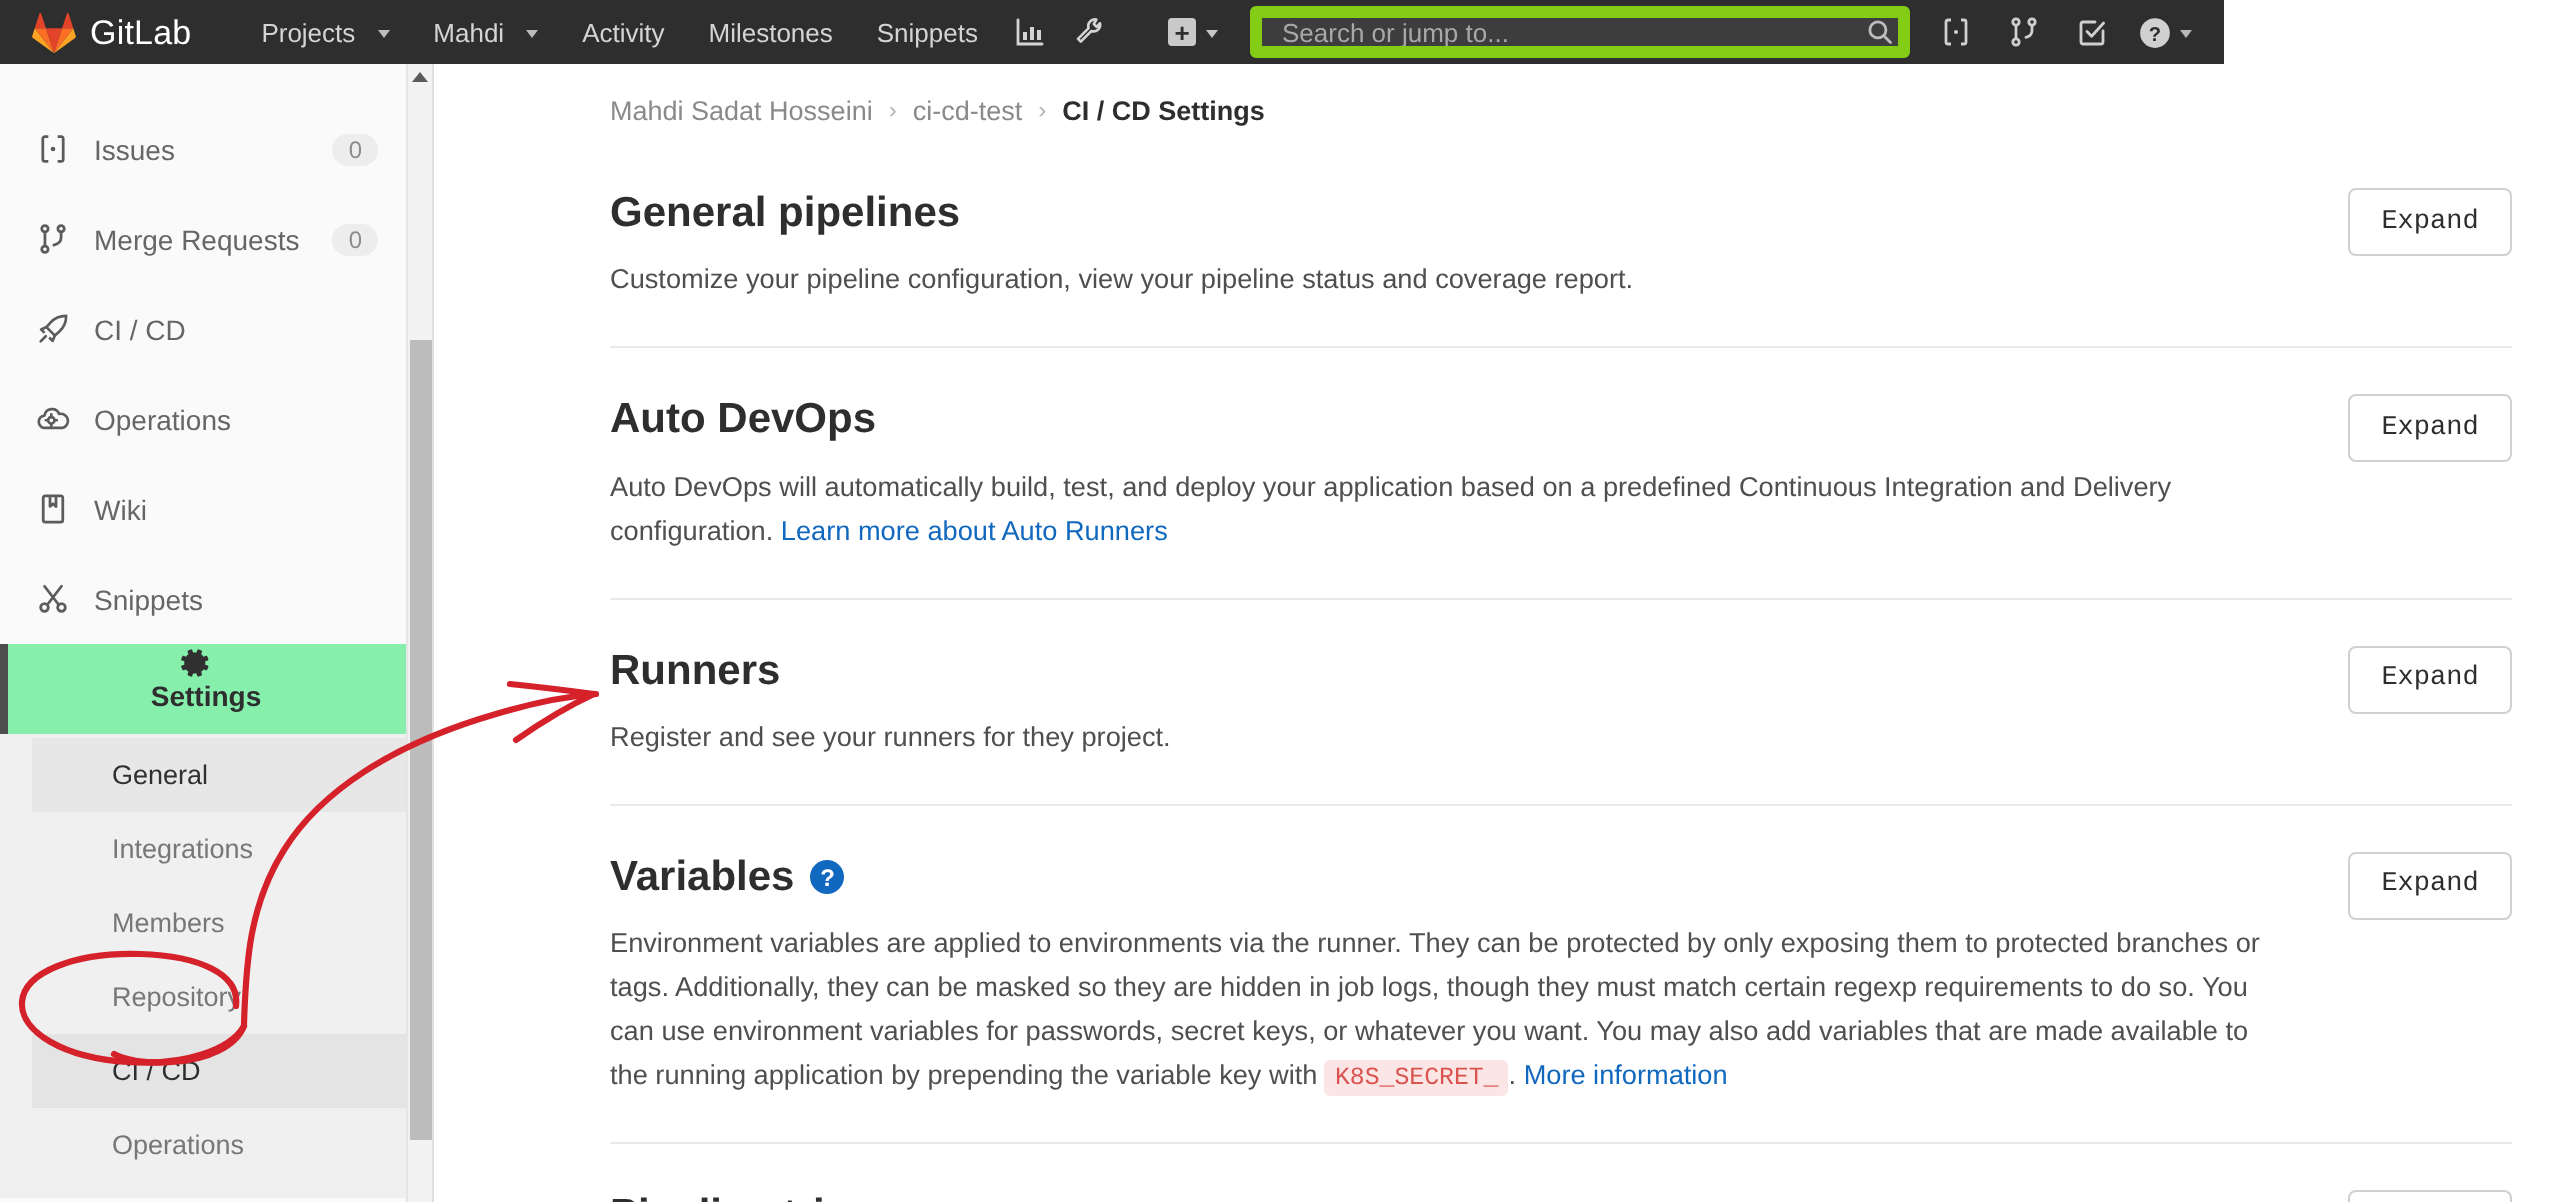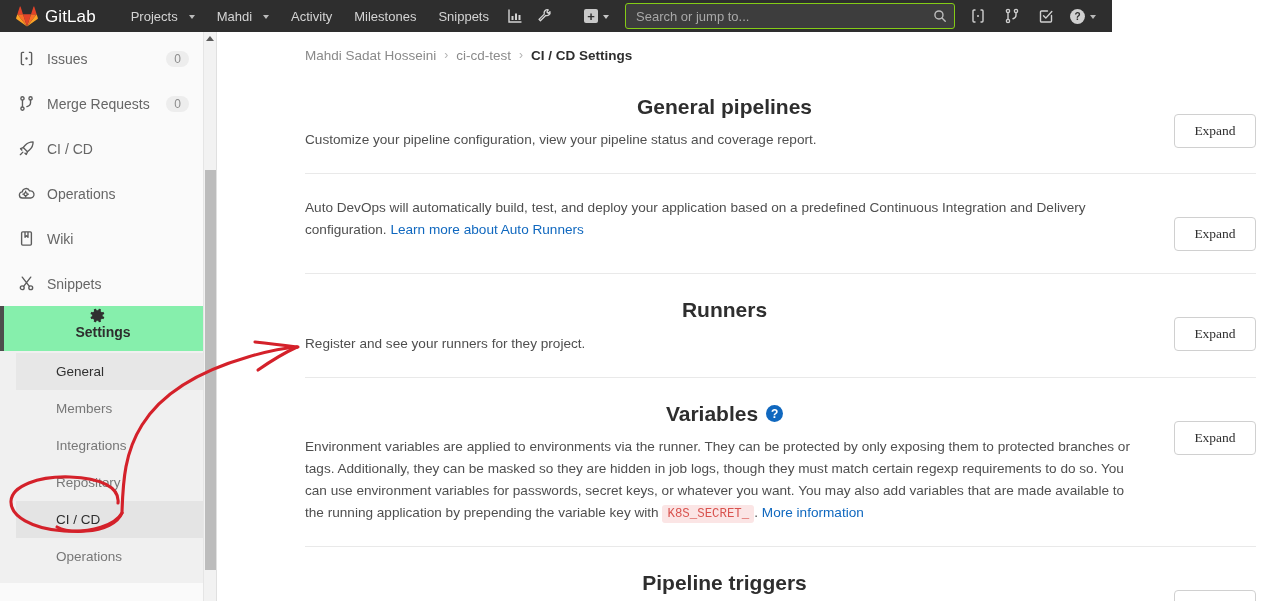--- a/index.html
+++ b/index.html
@@ -64,21 +64,21 @@
     background: #c9c9c9; color: #2e2e2e;
     display: flex; align-items: center; justify-content: center;
     font-size: 13px; font-weight: 700; line-height: 1;
   }
   .search-wrap {
     position: relative; margin: 0 6px 0 8px;
   }
   .search-input {
     width: 330px; height: 26px;
     background: #3d3d3d;
-    border: 1px solid #84cc16;
+    border: 6px solid #84cc16;
     border-radius: 3px;
     color: #d3d3d3; font-size: 13px;
     padding: 0 28px 0 10px;
     font-family: "Liberation Sans", sans-serif;
     outline: none;
   }
   .search-input::placeholder { color: #a8a8a8; }
   .search-mag {
     position: absolute; right: 8px; top: 50%;
     transform: translateY(-50%);
@@ -96,21 +96,21 @@
 
   
   .sidebar {
     position: absolute; top: 32px; left: 0;
     width: 204px; height: 569px;
     background: #fafafa;
     border-right: 1px solid #e5e5e5;
     overflow: hidden;
     z-index: 20;
   }
-  .side-list { padding-top: 4px; }
+  .side-list { padding-top: 20px; }
   .side-item {
     display: flex; align-items: center;
     height: 45px; padding: 0 14px 0 17px;
     color: #666; font-size: 14px;
     cursor: pointer; position: relative;
     text-decoration: none;
   }
   .side-ico {
     width: 18px; height: 18px; margin-right: 12px;
     display: flex; align-items: center; justify-content: center;
@@ -187,21 +187,21 @@
   .settings-section {
     border-bottom: 1px solid #e9e9e9;
     padding: 23px 0 22px 0;
     display: flex; align-items: flex-start;
   }
   .settings-section:first-of-type { padding-top: 16px; }
   .sec-body { flex: 1; min-width: 0; padding-right: 30px; }
   .sec-title {
     font-size: 21px; font-weight: 600; color: #2e2e2e;
     line-height: 1.25; margin: 0 0 9px 0;
-    display: flex; align-items: center; gap: 8px; justify-content: center;
+    display: flex; align-items: center; gap: 8px;
   }
   .sec-desc {
     font-size: 13.6px; color: #4f4f4f; line-height: 1.62;
     max-width: 845px;
   }
   .sec-desc a, .inline-link {
     color: #1068bf; text-decoration: none; cursor: pointer;
   }
   .code-chip {
     font-family: Liberation Mono, monospace;
@@ -216,22 +216,22 @@
     background: #1068bf; color: #fff;
     display: inline-flex; align-items: center; justify-content: center;
     font-size: 12px; font-weight: 700; cursor: pointer;
     line-height: 1; font-family: "Liberation Sans", sans-serif;
   }
   .expand-btn {
     flex: 0 0 auto;
     min-width: 82px; height: 34px;
     background: #fff; border: 1px solid #d0d0d0;
     border-radius: 4px; color: #2e2e2e;
-    font-size: 13.5px; font-family: Liberation Serif, serif;
-    cursor: pointer; margin-top: 20px;
+    font-size: 13.5px; font-family: Liberation Mono, monospace;
+    cursor: pointer; margin-top: 0;
     padding: 0 14px;
   }
 
   .section-noline { border-bottom: none; }
 
   
   .annotation {
     position: absolute; top: 0; left: 0;
     width: 1275px; height: 601px;
     pointer-events: none; z-index: 60;
@@ -419,24 +419,24 @@
         </svg>
       </span>
       <span class="side-label">Settings</span>
     </a>
 
     <div class="submenu">
       <a class="sub-item sub-hover">
         <span>General</span>
       </a>
       <a class="sub-item">
-        <span>Members</span>
+        <span>Integrations</span>
       </a>
       <a class="sub-item">
-        <span>Integrations</span>
+        <span>Members</span>
       </a>
       <a class="sub-item">
         <span>Repository</span>
       </a>
       <a class="sub-item sub-current">
         <span>CI / CD</span>
       </a>
       <a class="sub-item">
         <span>Operations</span>
       </a>
@@ -466,20 +466,23 @@
         <h2 class="sec-title">
           <span>General pipelines</span>
         </h2>
         <p class="sec-desc">Customize your pipeline configuration, view your pipeline status and coverage report.</p>
       </div>
       <button class="expand-btn">Expand</button>
     </section>
 
     <section class="settings-section">
       <div class="sec-body">
+        <h2 class="sec-title">
+          <span>Auto DevOps</span>
+        </h2>
         <p class="sec-desc"><span>Auto DevOps will automatically build, test, and deploy your application based on a predefined Continuous Integration and Delivery configuration. </span><a class="inline-link">Learn more about Auto Runners</a></p>
       </div>
       <button class="expand-btn">Expand</button>
     </section>
 
     <section class="settings-section">
       <div class="sec-body">
         <h2 class="sec-title">
           <span>Runners</span>
         </h2>

